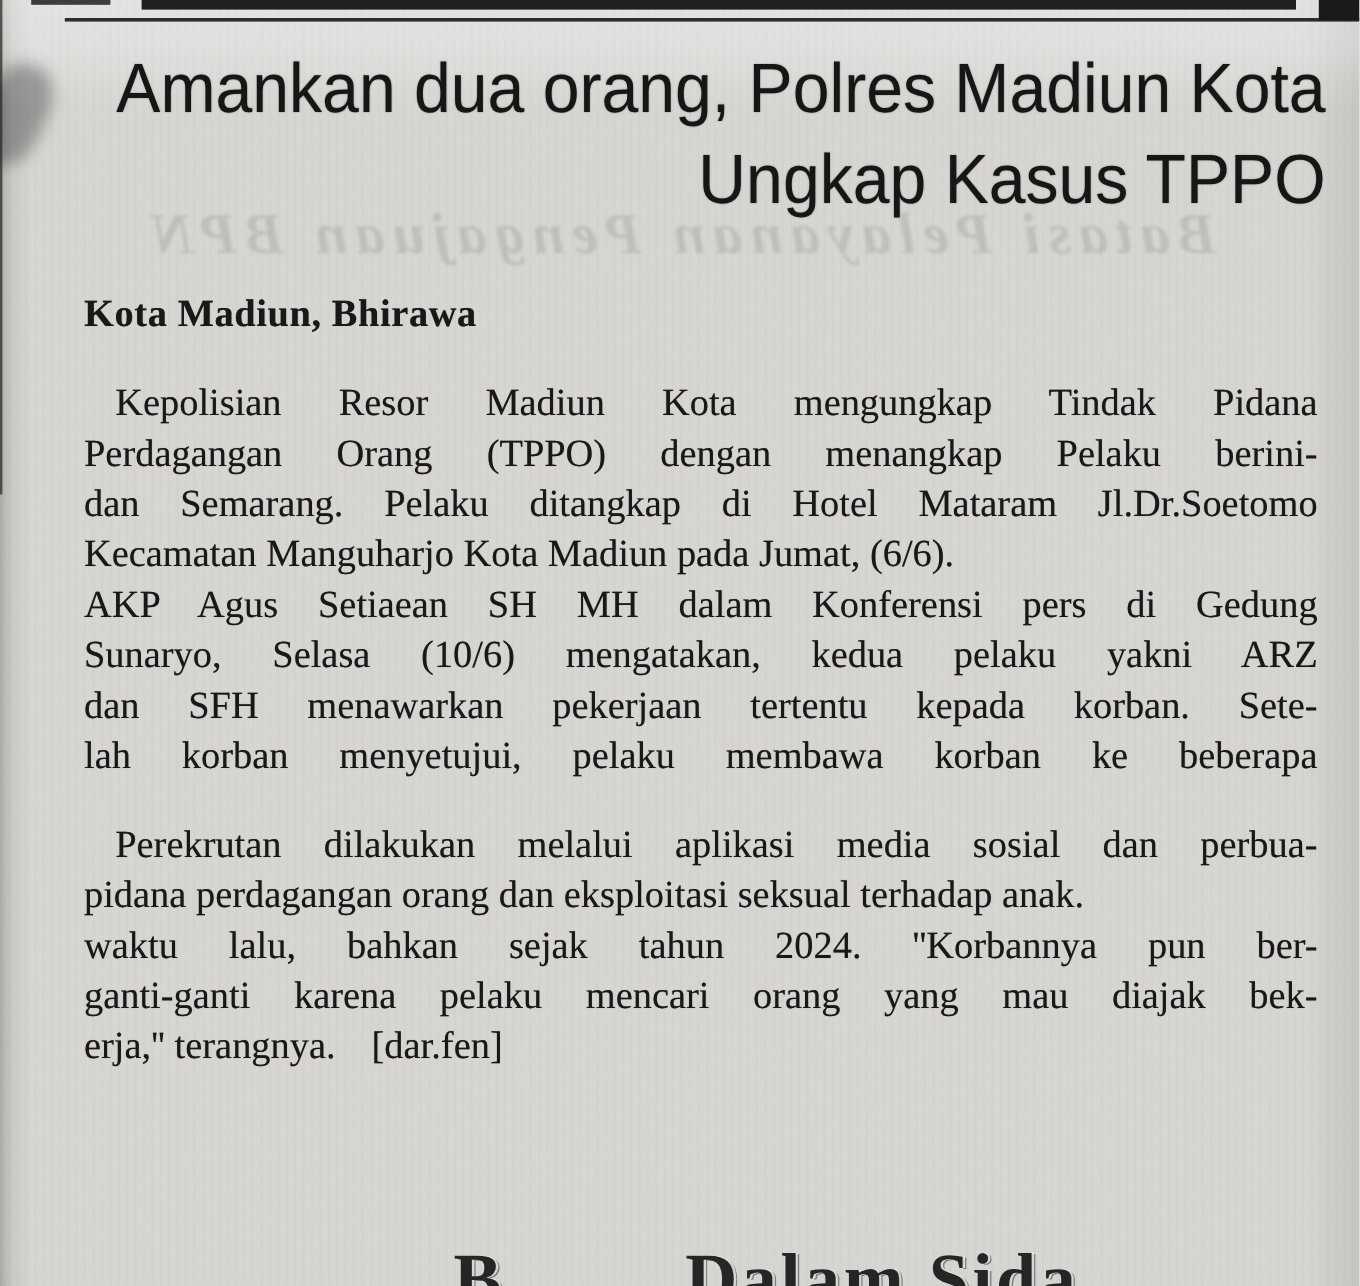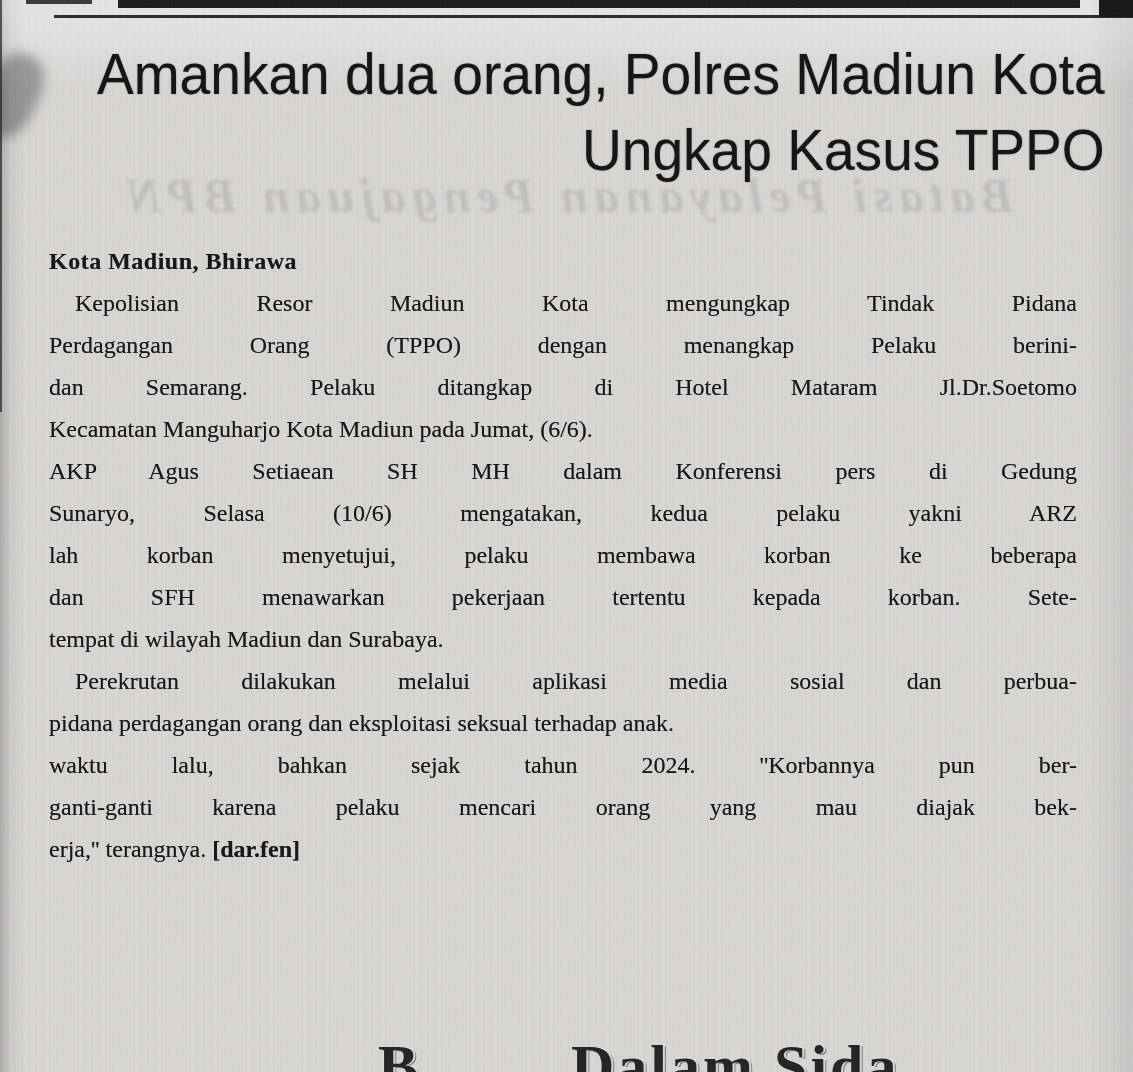--- a/index.html
+++ b/index.html
@@ -35,35 +35,35 @@
   }
   .hline{white-space:nowrap;transform:scaleX(.95);transform-origin:center;}
   #ghost{
     position:absolute;top:168px;left:0;width:1133px;text-align:center;
     transform:scaleX(-1);
     font-family:"Liberation Serif", serif;font-weight:bold;font-style:italic;
     font-size:48px;letter-spacing:7px;color:rgba(35,35,40,.13);
     filter:blur(1.5px);white-space:nowrap;
   }
   #body{
-    position:absolute;left:49px;top:240px;width:1028px;
-    font-size:24px;color:#141414;
+    position:absolute;left:70px;top:240px;width:1028px;
+    font-size:32px;color:#141414;
     text-shadow:0 0 .6px rgba(20,20,20,.55);
   }
   #dateline{
     font-weight:bold;line-height:42px;height:42px;letter-spacing:.5px;
   }
   .line{
     height:42px;line-height:42px;
     text-align:justify;text-align-last:justify;
     white-space:nowrap;
   }
   .line.last{text-align-last:left;}
-  .line.indent{text-indent:26px;}
-  .bold{font-weight:bold;}
+  .line.indent{text-indent:26px;margin-top:32px;}
+  .bold{font-weight:normal;margin-left:22px;}
   #next-headline{
     position:absolute;left:0;top:1036px;width:898px;height:36px;overflow:hidden;
   }
   #next-headline .inner{
     position:absolute;left:378px;top:-4px;white-space:nowrap;
     font-family:"Liberation Serif", serif;font-weight:bold;font-size:60px;
     color:#222;text-shadow:2px 0 0 rgba(255,255,255,.7), 3px 1px 0 rgba(30,30,30,.5);
     letter-spacing:3px;
   }
   #next-headline .gap{display:inline-block;width:150px;}
@@ -89,23 +89,22 @@
 
   <div id="body">
     <div id="dateline">Kota Madiun, Bhirawa</div>
 
   <div class="line indent"><span>Kepolisian Resor Madiun Kota mengungkap Tindak Pidana</span></div>
       <div class="line"><span>Perdagangan Orang (TPPO) dengan menangkap Pelaku berini-</span></div>
       <div class="line"><span>dan Semarang. Pelaku ditangkap di Hotel Mataram Jl.Dr.Soetomo</span></div>
       <div class="line last"><span>Kecamatan Manguharjo Kota Madiun pada Jumat, (6/6).</span></div>
       <div class="line"><span>AKP Agus Setiaean SH MH dalam Konferensi pers di Gedung</span></div>
       <div class="line"><span>Sunaryo, Selasa (10/6) mengatakan, kedua pelaku yakni ARZ</span></div>
+      <div class="line"><span>dan SFH menawarkan pekerjaan tertentu kepada korban. Sete-</span></div>
       <div class="line"><span>lah korban menyetujui, pelaku membawa korban ke beberapa</span></div>
-      <div class="line"><span>dan SFH menawarkan pekerjaan tertentu kepada korban. Sete-</span></div>
-      <div class="line last"><span>tempat di wilayah Madiun dan Surabaya.</span></div>
       <div class="line indent"><span>Perekrutan dilakukan melalui aplikasi media sosial dan perbua-</span></div>
       <div class="line last"><span>pidana perdagangan orang dan eksploitasi seksual terhadap anak.</span></div>
       <div class="line"><span>waktu lalu, bahkan sejak tahun 2024.  ''Korbannya pun ber-</span></div>
       <div class="line"><span>ganti-ganti karena pelaku mencari orang yang mau diajak bek-</span></div>
       <div class="line last"><span>erja,'' terangnya. </span><span class="bold">[dar.fen]</span></div>
     </div>
 
   <div id="column-rule"></div>
 
   <div id="next-headline">

